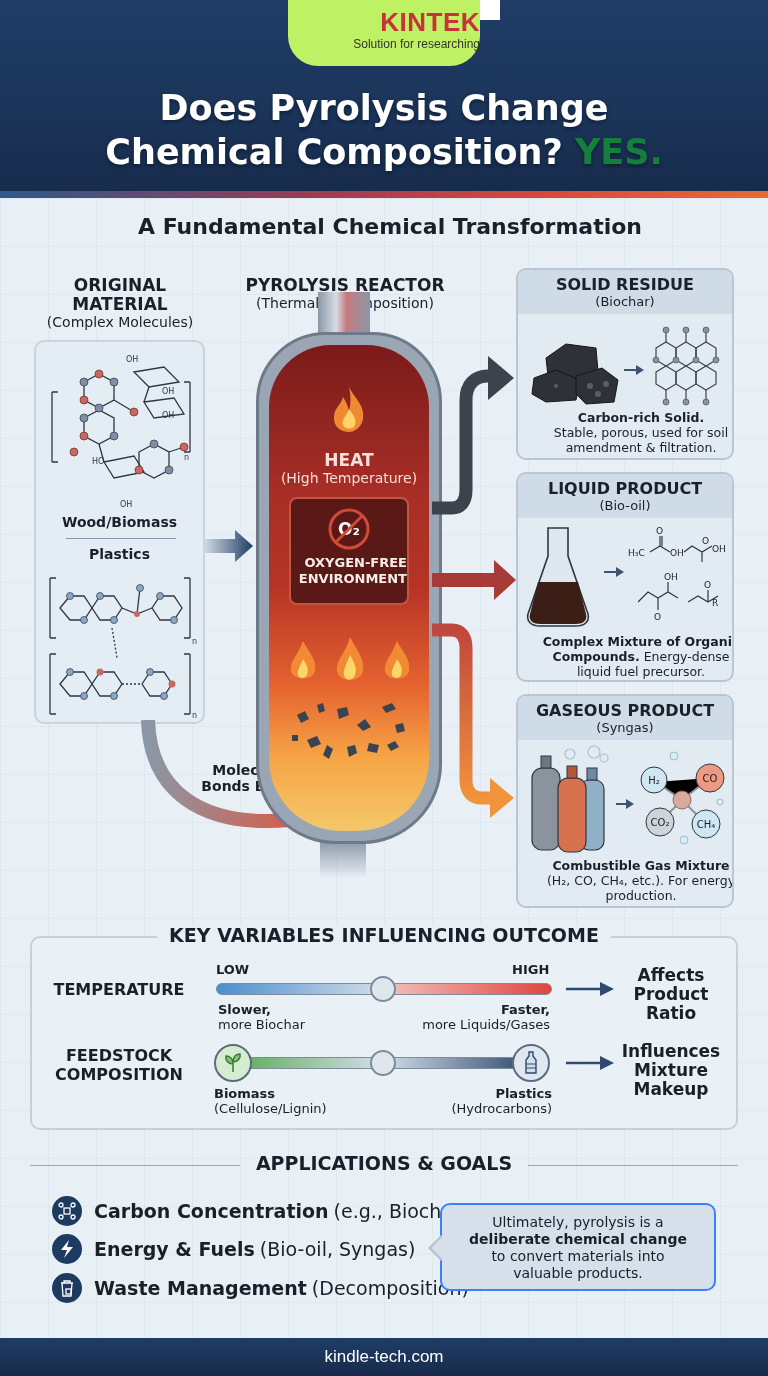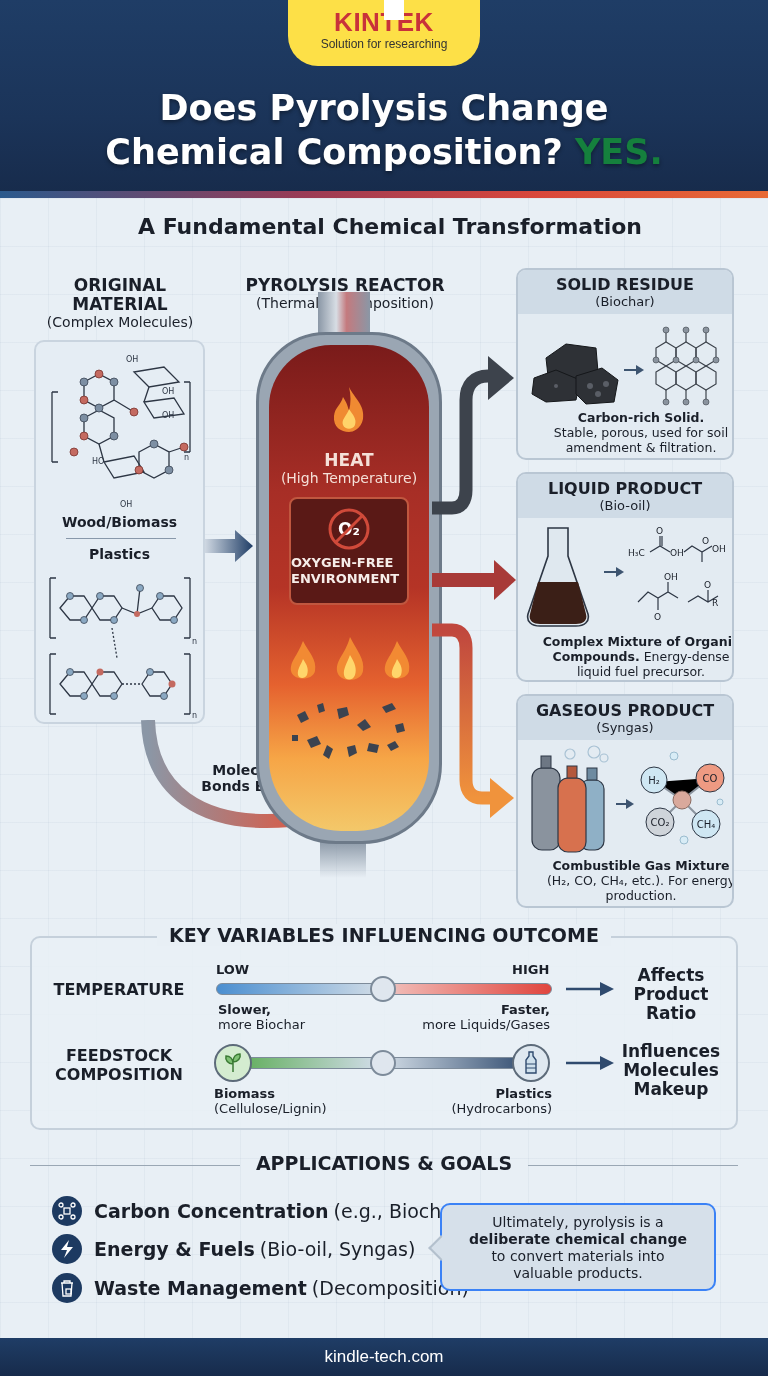--- a/index.html
+++ b/index.html
@@ -1,40 +1,40 @@
 <!DOCTYPE html>
 <html><head>
 <meta charset="utf-8">
 <style>
 *{box-sizing:border-box;margin:0;padding:0}
 html,body{width:768px;height:1376px;overflow:hidden}
 body{font-family:"DejaVu Sans","Liberation Sans",sans-serif;background:#e8eff5;color:#1a1f29;position:relative}
 .hdr{position:absolute;left:0;top:0;width:768px;height:196px;background:linear-gradient(180deg,#1f3d66 0%,#1b3459 60%,#172b4b 100%)}
 .hdr-strip{position:absolute;left:0;top:191px;width:768px;height:7px;background:linear-gradient(90deg,#2b5a8d 0%,#9b3b55 40%,#d9473b 70%,#e86a35 100%)}
-.logo-tab{position:absolute;left:288px;top:0;width:192px;height:66px;background:#fde047;border-radius:0 0 30px 30px;text-align:center}
+.logo-tab{position:absolute;left:288px;top:0;width:192px;height:66px;background:#bef264;border-radius:0 0 30px 30px;text-align:right}
 .logo-tab:before,.logo-tab:after{content:"";position:absolute;top:0;width:20px;height:20px;background:#fff}
 .logo-name{display:block;font-family:"Liberation Sans",sans-serif;font-weight:700;font-size:26px;color:#c8323a;letter-spacing:0.5px;margin-top:8px;line-height:28px}
 .logo-tag{display:block;font-family:"Liberation Sans",sans-serif;font-size:12px;color:#333;margin-top:1px}
 .title{position:absolute;left:0;top:86px;width:768px;text-align:center;color:#fff;font-weight:700;font-size:35px;line-height:44px;text-shadow:0 2px 4px rgba(0,0,0,.4)}
 .title .yes{color:#15803d}
 .bg-grid{position:absolute;left:0;top:198px;width:768px;height:1140px;background-image:linear-gradient(rgba(160,180,200,.12) 1px,transparent 1px),linear-gradient(90deg,rgba(160,180,200,.12) 1px,transparent 1px);background-size:48px 48px}
 .h2{position:absolute;left:6px;top:214px;width:768px;text-align:center;font-weight:700;font-size:22px}
 .col-title{position:absolute;text-align:center;font-weight:700;font-size:17px;line-height:19px}
 .col-sub{display:block;font-weight:400;font-size:14px;line-height:17px}
 .orig-box{position:absolute;left:34px;top:340px;width:171px;height:384px;background:#e5edf4;border:2px solid #c9d4df;border-radius:10px}
 .mol{position:absolute}
 .lbl-b{position:absolute;left:0;width:100%;text-align:center;font-weight:700;font-size:14px}
 .divider{position:absolute;left:30px;width:110px;height:1px;background:#8898aa}
 .reactor{position:absolute;left:256px;top:332px;width:186px;height:512px;background:#9aa6b3;border-radius:70px 70px 80px 80px;border:3px solid #6d7a89}
 .reactor-in{position:absolute;left:10px;top:10px;width:160px;height:486px;border-radius:62px 62px 72px 72px;background:linear-gradient(180deg,#7a1b1a 0%,#a72e26 30%,#b53426 50%,#e5622f 70%,#f6a546 85%,#f3c86a 100%)}
 .neck{position:absolute;left:318px;top:292px;width:52px;height:46px;background:linear-gradient(90deg,#8a97a6,#d7dde4 35%,#c47a7e 55%,#8a97a6)}
 .neck-b{position:absolute;left:320px;top:840px;width:46px;height:38px;background:linear-gradient(180deg,#8a97a6,rgba(200,210,220,0))}
 .heat-lbl{position:absolute;left:0;width:100%;text-align:center;color:#f5e0d8;font-weight:700;font-size:17px;line-height:18px}
 .heat-sub{display:block;font-weight:400;font-size:14px}
-.o2box{position:absolute;left:20px;top:152px;width:120px;height:108px;background:#5a1916;border:2px solid #c0573f;border-radius:8px;text-align:left}
+.o2box{position:absolute;left:20px;top:152px;width:120px;height:108px;background:#5a1916;border:2px solid #c0573f;border-radius:8px;text-align:right}
 .o2ico{display:block;margin:8px auto 0;width:44px;height:44px}
 .o2txt{display:block;color:#f6ece8;font-weight:700;font-size:13px;line-height:16px;margin-top:4px}
 .arrow-svg{position:absolute}
 .card{position:absolute;left:516px;width:218px;background:#e3ebf2;border:2px solid #b9c6d3;border-radius:10px;overflow:hidden}
 .card-h{background:#cfdbe6;text-align:center;padding:6px 0 4px;font-weight:700;font-size:16px;line-height:18px}
 .card-h .s{display:block;font-weight:400;font-size:13px;line-height:16px}
 .card-body{position:relative}
 .card-desc{position:absolute;left:16px;width:100%;text-align:center;font-size:12.5px;line-height:15px}
 .card-desc b{display:inline}
 .bonds-lbl{position:absolute;left:196px;top:762px;width:110px;text-align:center;font-weight:700;font-size:14px;line-height:16px}
@@ -425,21 +425,21 @@
     </svg>
 </div>
 <div class="small" style="left:214px;top:1086px"><b>Biomass</b><br><span>(Cellulose/Lignin)</span></div>
 <div class="small" style="left:400px;top:1086px;width:152px;text-align:right"><b>Plastics</b><br><span>(Hydrocarbons)</span></div>
 <svg class="arrow-svg" style="left:566px;top:1054px" width="50" height="18" viewBox="0 0 50 18">
     <path d="M0 9 H36" stroke="#2f4a6e" stroke-width="2.5"></path>
     <path d="M34 2 L48 9 L34 16 Z" fill="#2f4a6e"></path>
   </svg>
 <div class="outcome" style="left:616px;top:1042px">
     <div>Influences</div>
-    <div>Molecules</div>
+    <div>Mixture</div>
     <div>Makeup</div>
   </div>
 
 <div class="app-line" style="left:30px;width:210px"></div>
 <div class="app-line" style="left:528px;width:210px"></div>
 <div class="app-title">APPLICATIONS &amp; GOALS</div>
 
 <div class="app-row" style="top:1196px">
   <span class="app-ico">
       <svg width="18" height="18" viewBox="0 0 18 18">

